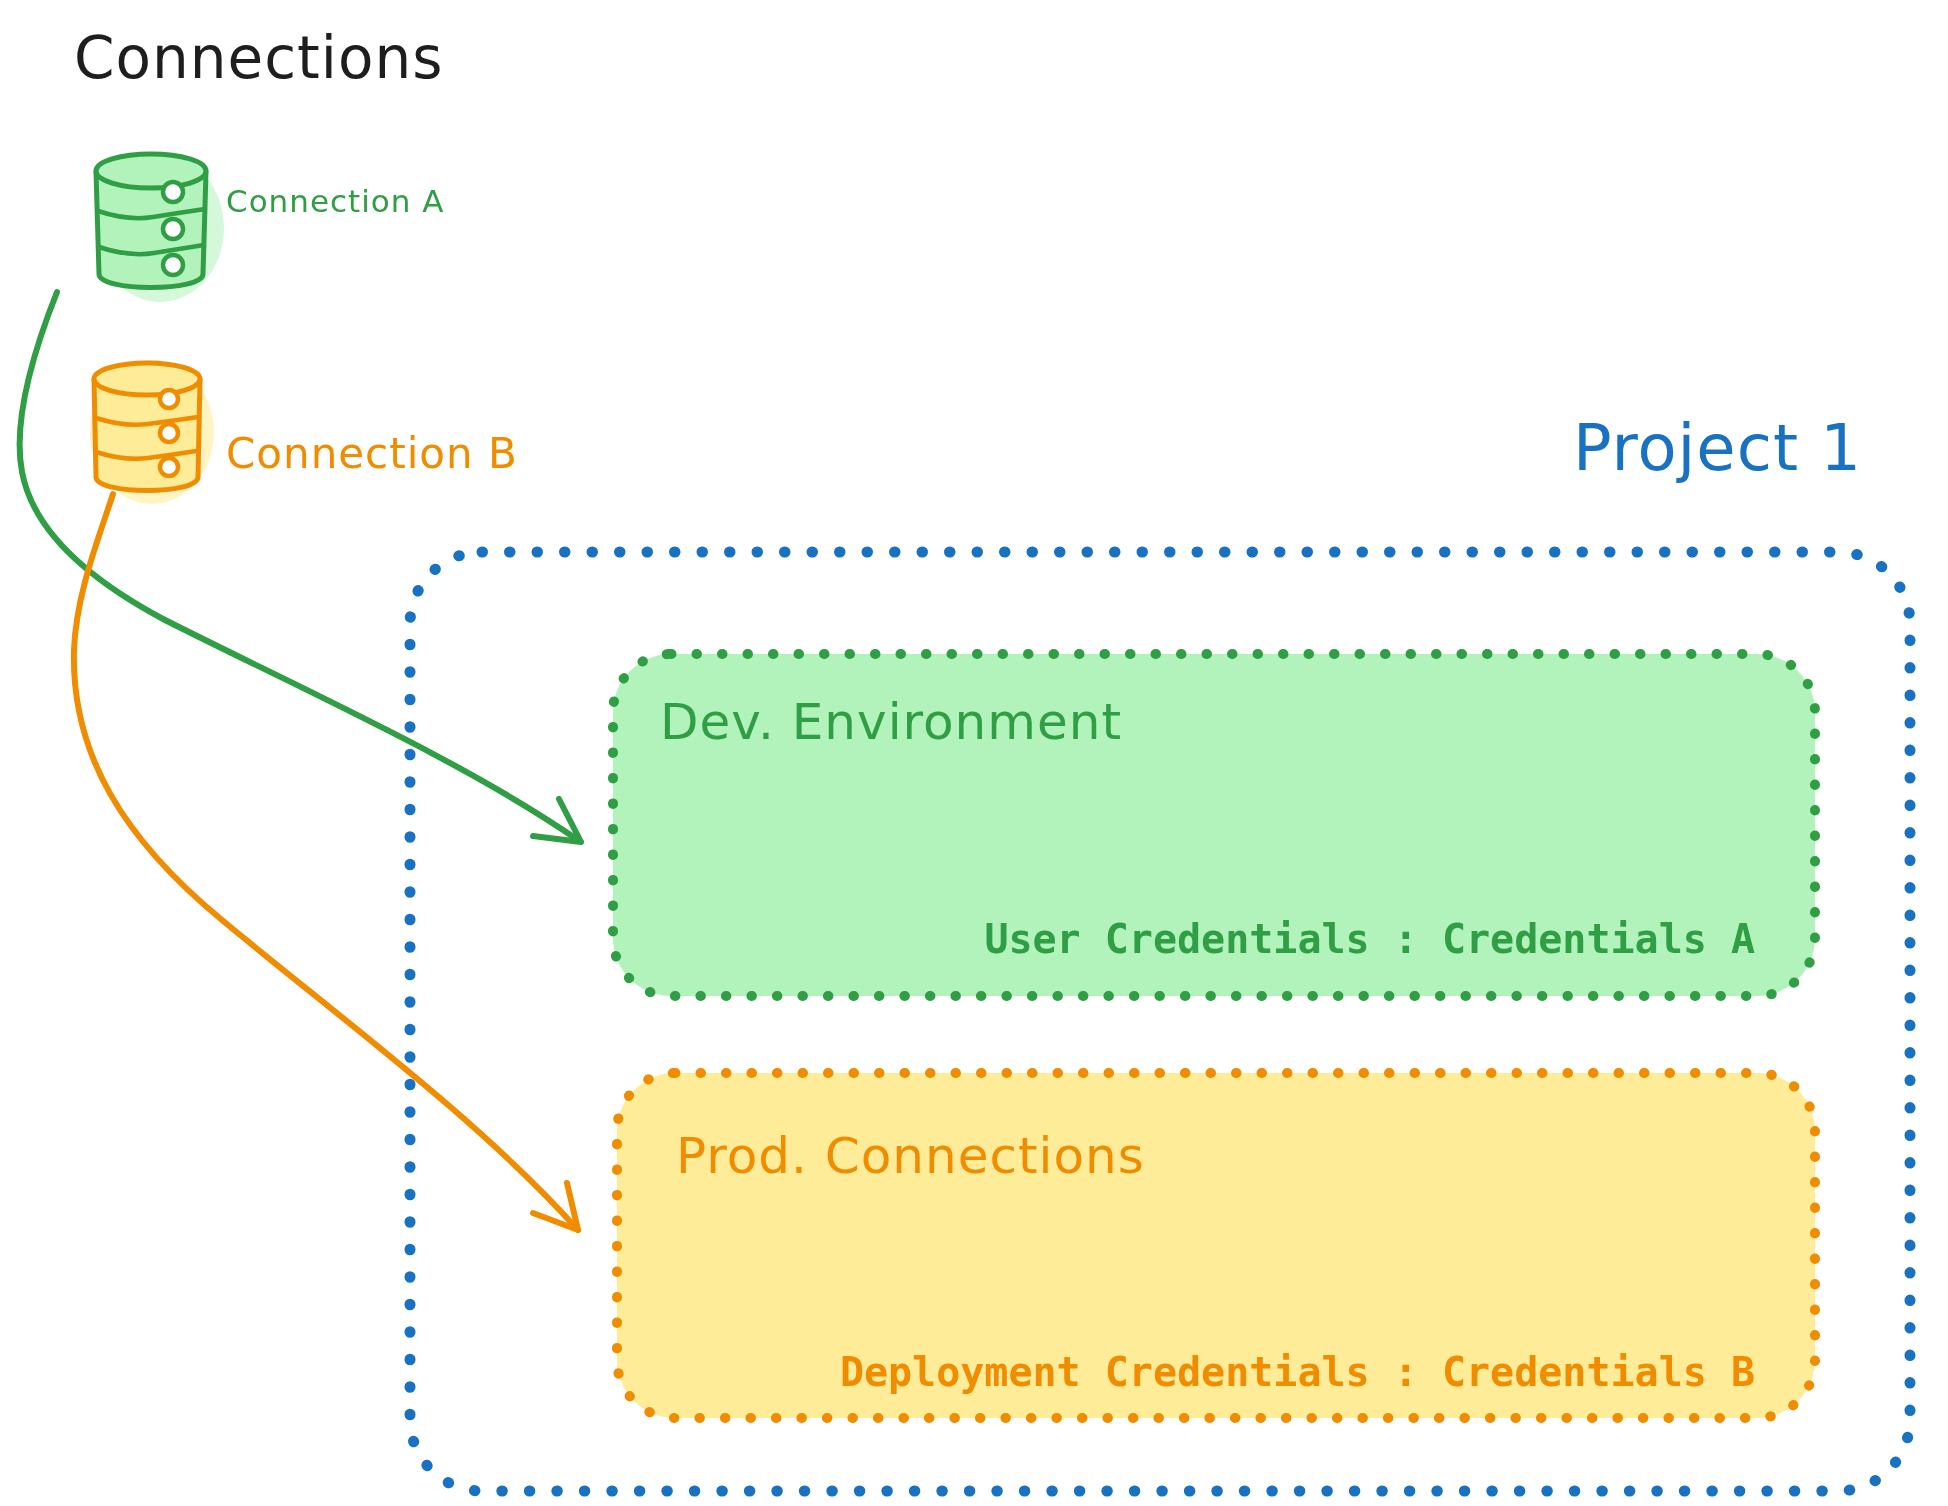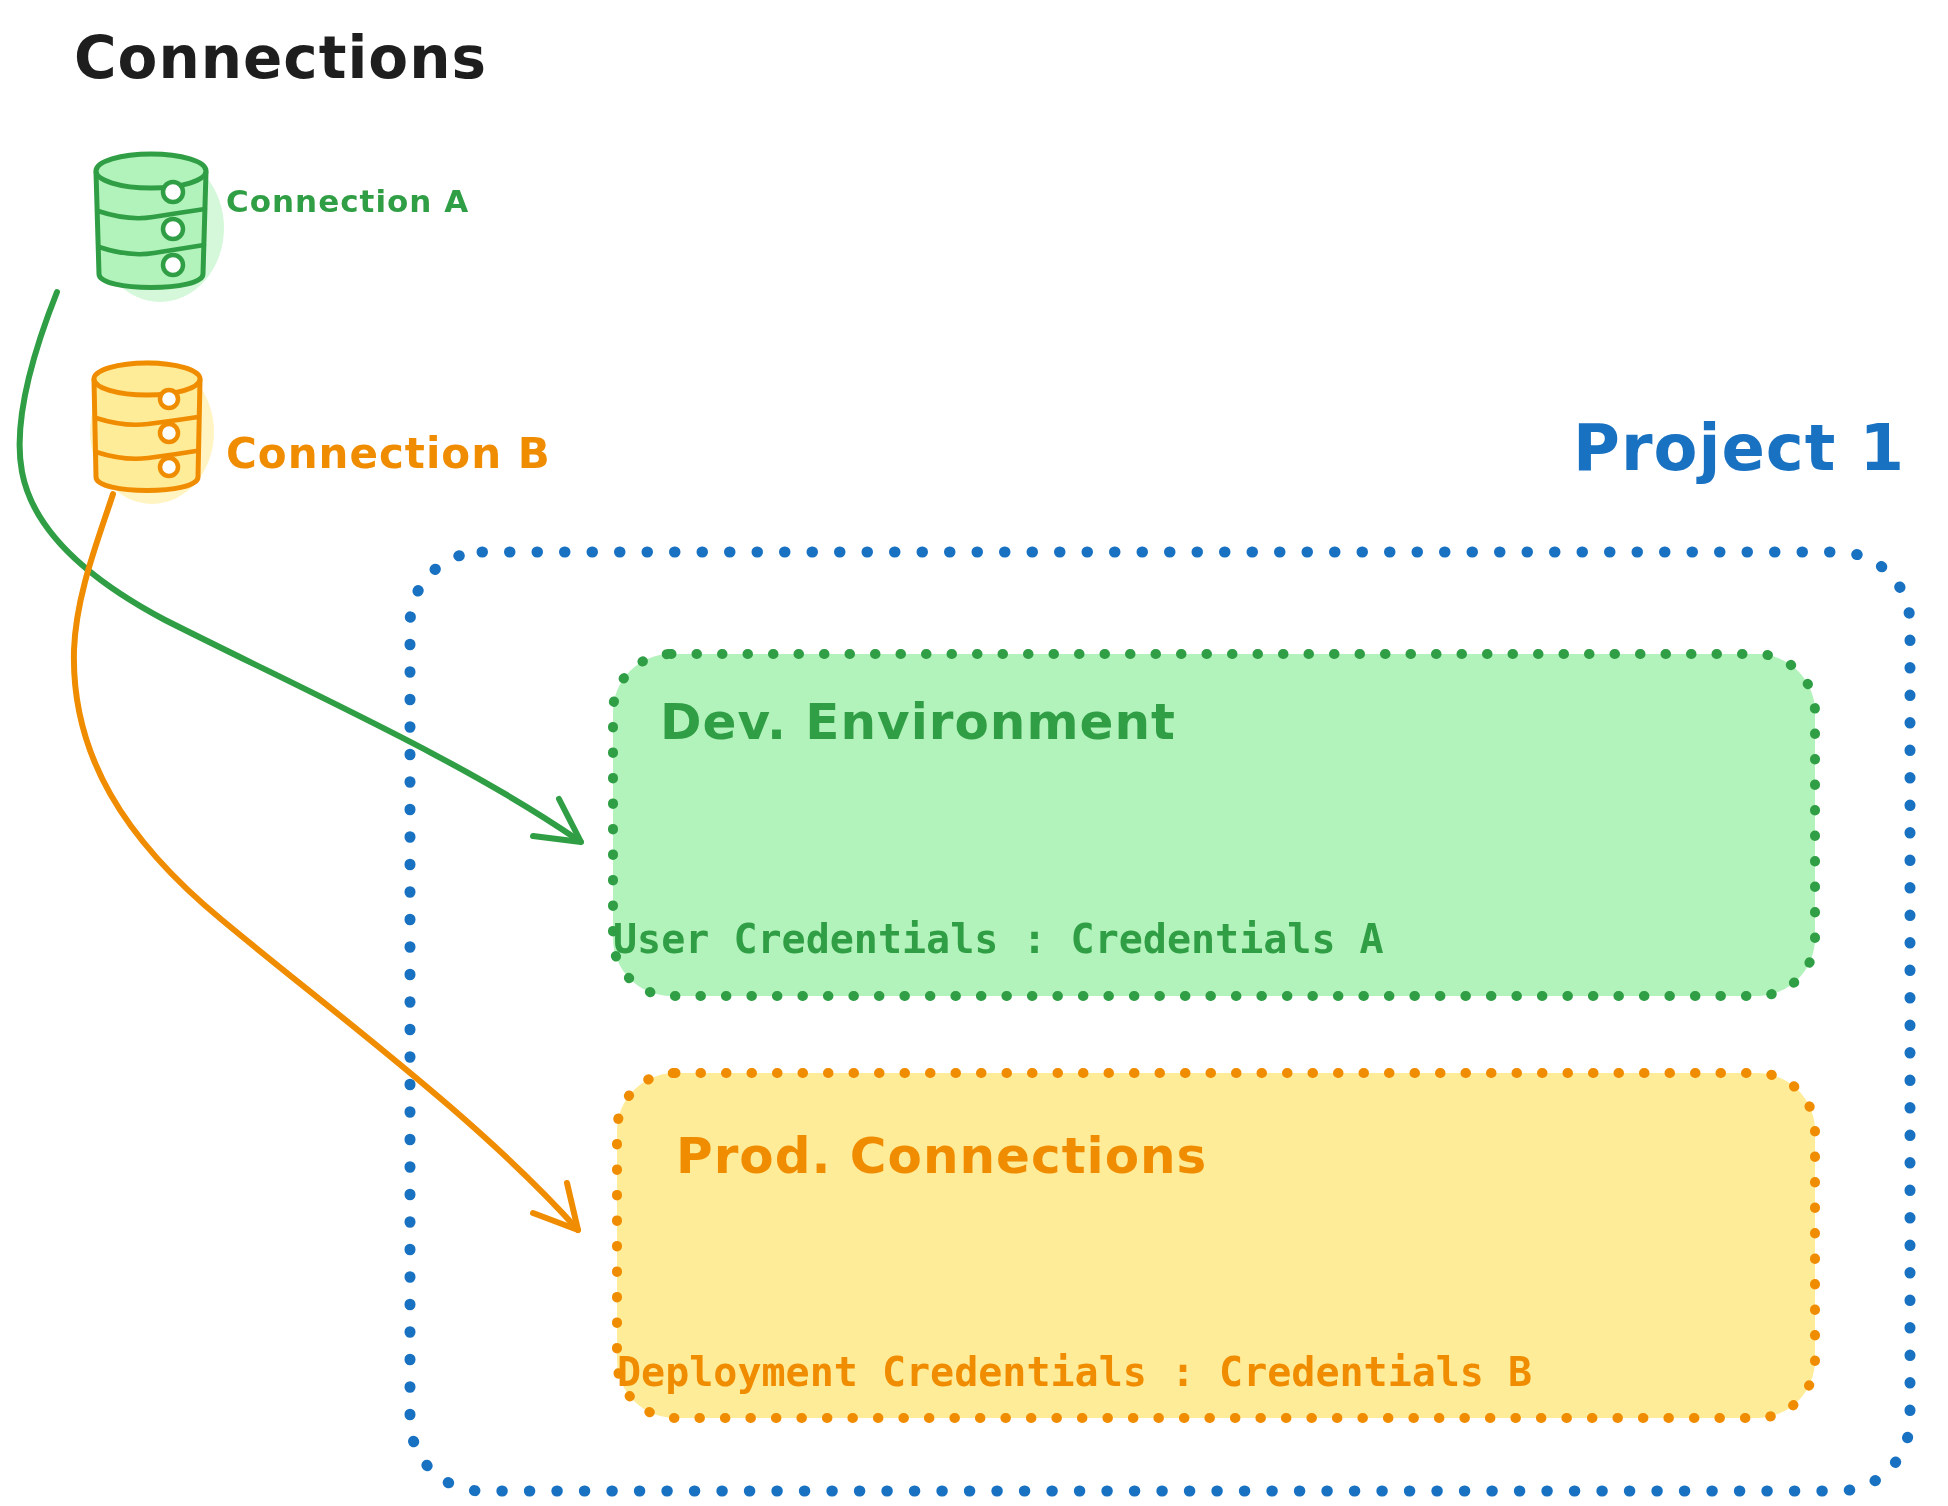--- a/index.html
+++ b/index.html
@@ -14,29 +14,29 @@
   html,body{margin:0;padding:0;background:var(--paper);}
   .canvas{
     position:relative;
     width:1948px;height:1506px;
     background:var(--paper);
     overflow:hidden;
     font-family:"DejaVu Sans","Liberation Sans",sans-serif;
   }
   .shapes{position:absolute;left:0;top:0;width:1948px;height:1506px;}
   .label{position:absolute;white-space:nowrap;line-height:1.2;}
-  .hand{font-family:"DejaVu Sans","Liberation Sans",sans-serif;font-weight:bold;}
+  .hand{font-family:"DejaVu Sans","Liberation Sans",sans-serif;font-weight:normal;}
   .mono{font-family:"DejaVu Sans Mono","Liberation Mono",monospace;font-weight:bold;}
   .title-main{left:74px;top:24px;font-size:58px;color:var(--ink);letter-spacing:1px;}
   .conn-a{left:226px;top:183px;font-size:31px;color:var(--green);letter-spacing:1px;}
   .conn-b{left:226px;top:398px;font-size:42px;color:var(--orange);letter-spacing:1px;margin-top:31px;}
   .project-title{left:1537px;top:410px;font-size:64px;color:var(--blue);letter-spacing:1px;margin-left:36px;}
   .dev-title{left:660px;top:692px;font-size:50px;color:var(--green);letter-spacing:1px;}
   .prod-title{left:676px;top:1126px;font-size:50px;color:var(--orange);letter-spacing:1px;}
-  .cred-line{position:absolute;text-align:left;font-size:40px;}
+  .cred-line{position:absolute;text-align:right;font-size:40px;}
   .cred-dev{left:613px;top:916px;width:1142px;color:var(--green);}
   .cred-prod{left:617px;top:1332px;width:1138px;color:var(--orange);margin-top:17px;}
 
   
   .stroke-green{stroke:var(--green);}
   .stroke-orange{stroke:var(--orange);}
   .stroke-blue{stroke:var(--blue);}
   .fill-green{fill:var(--green-fill);}
   .fill-orange{fill:var(--orange-fill);}
   .nofill{fill:none;}

